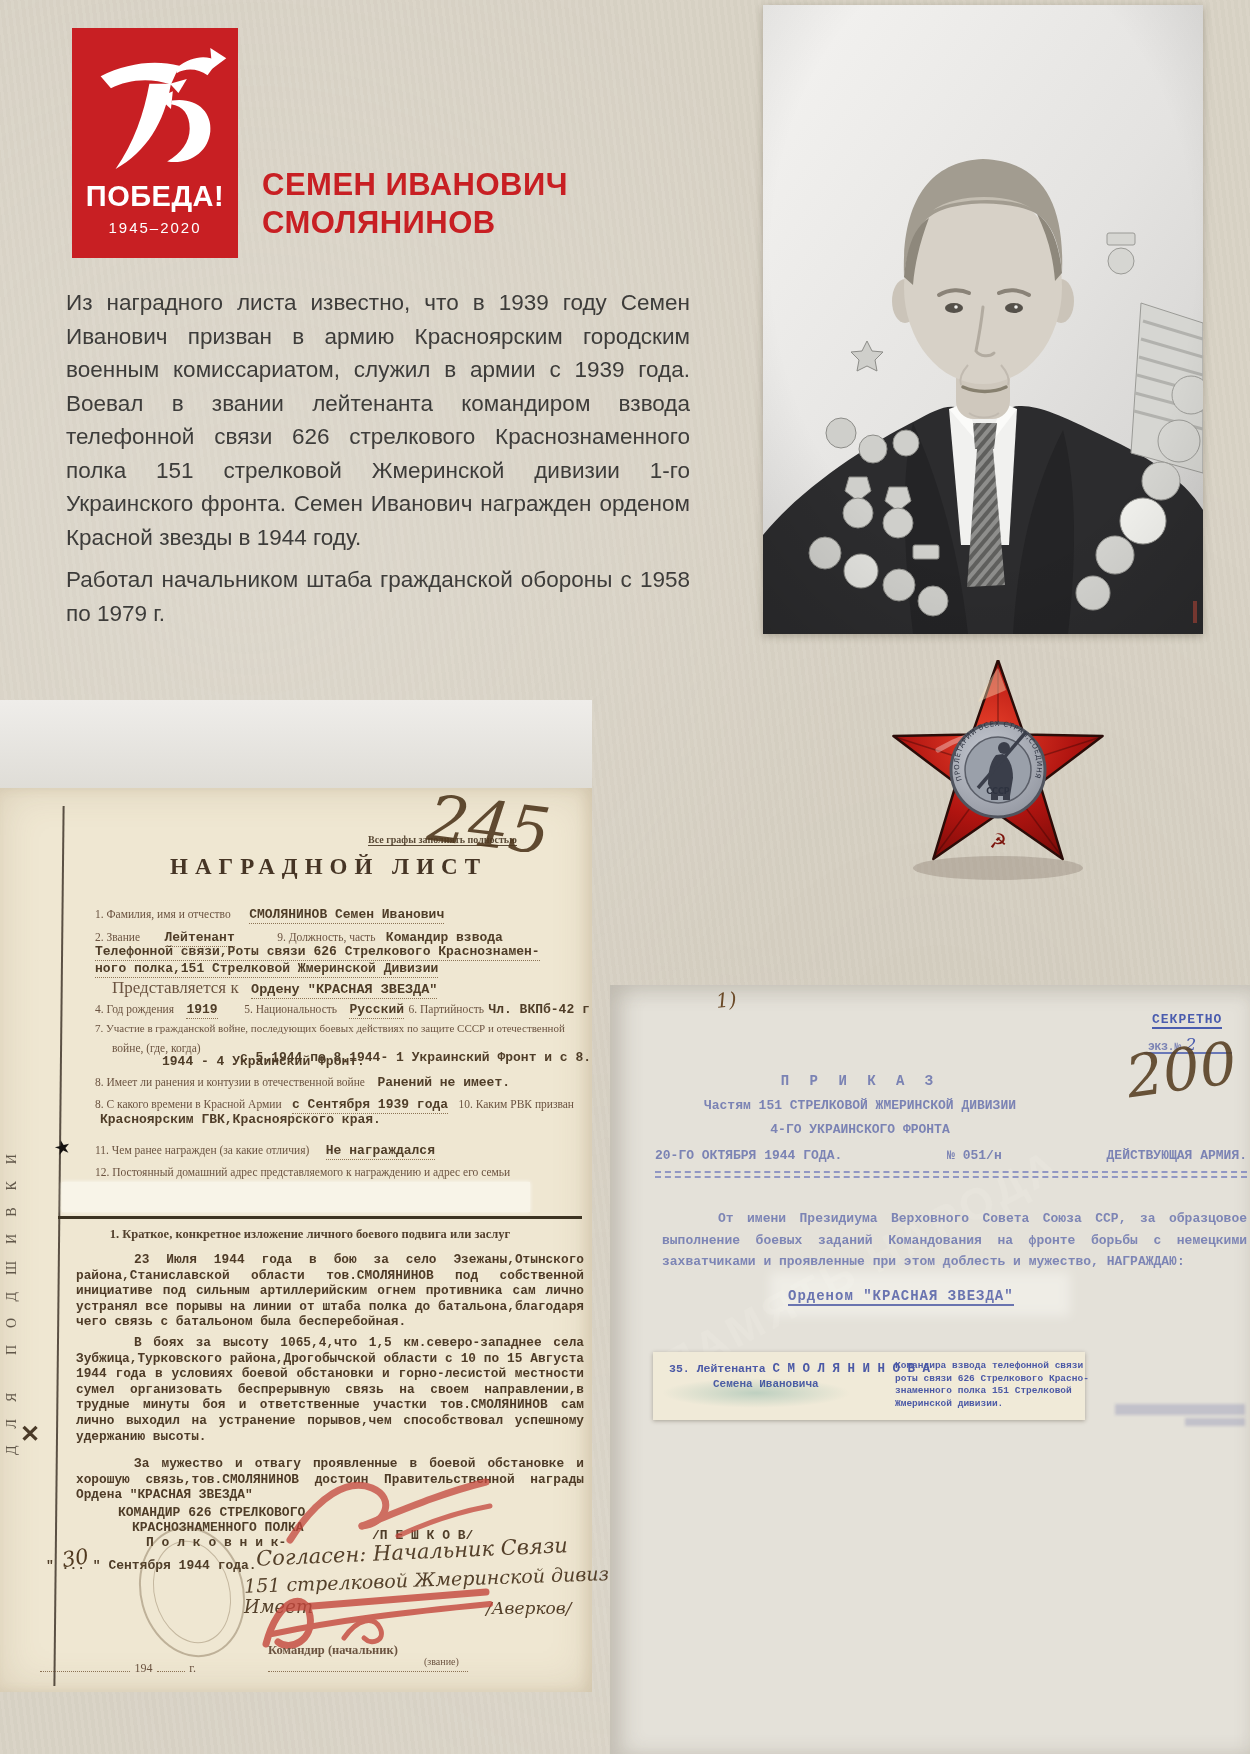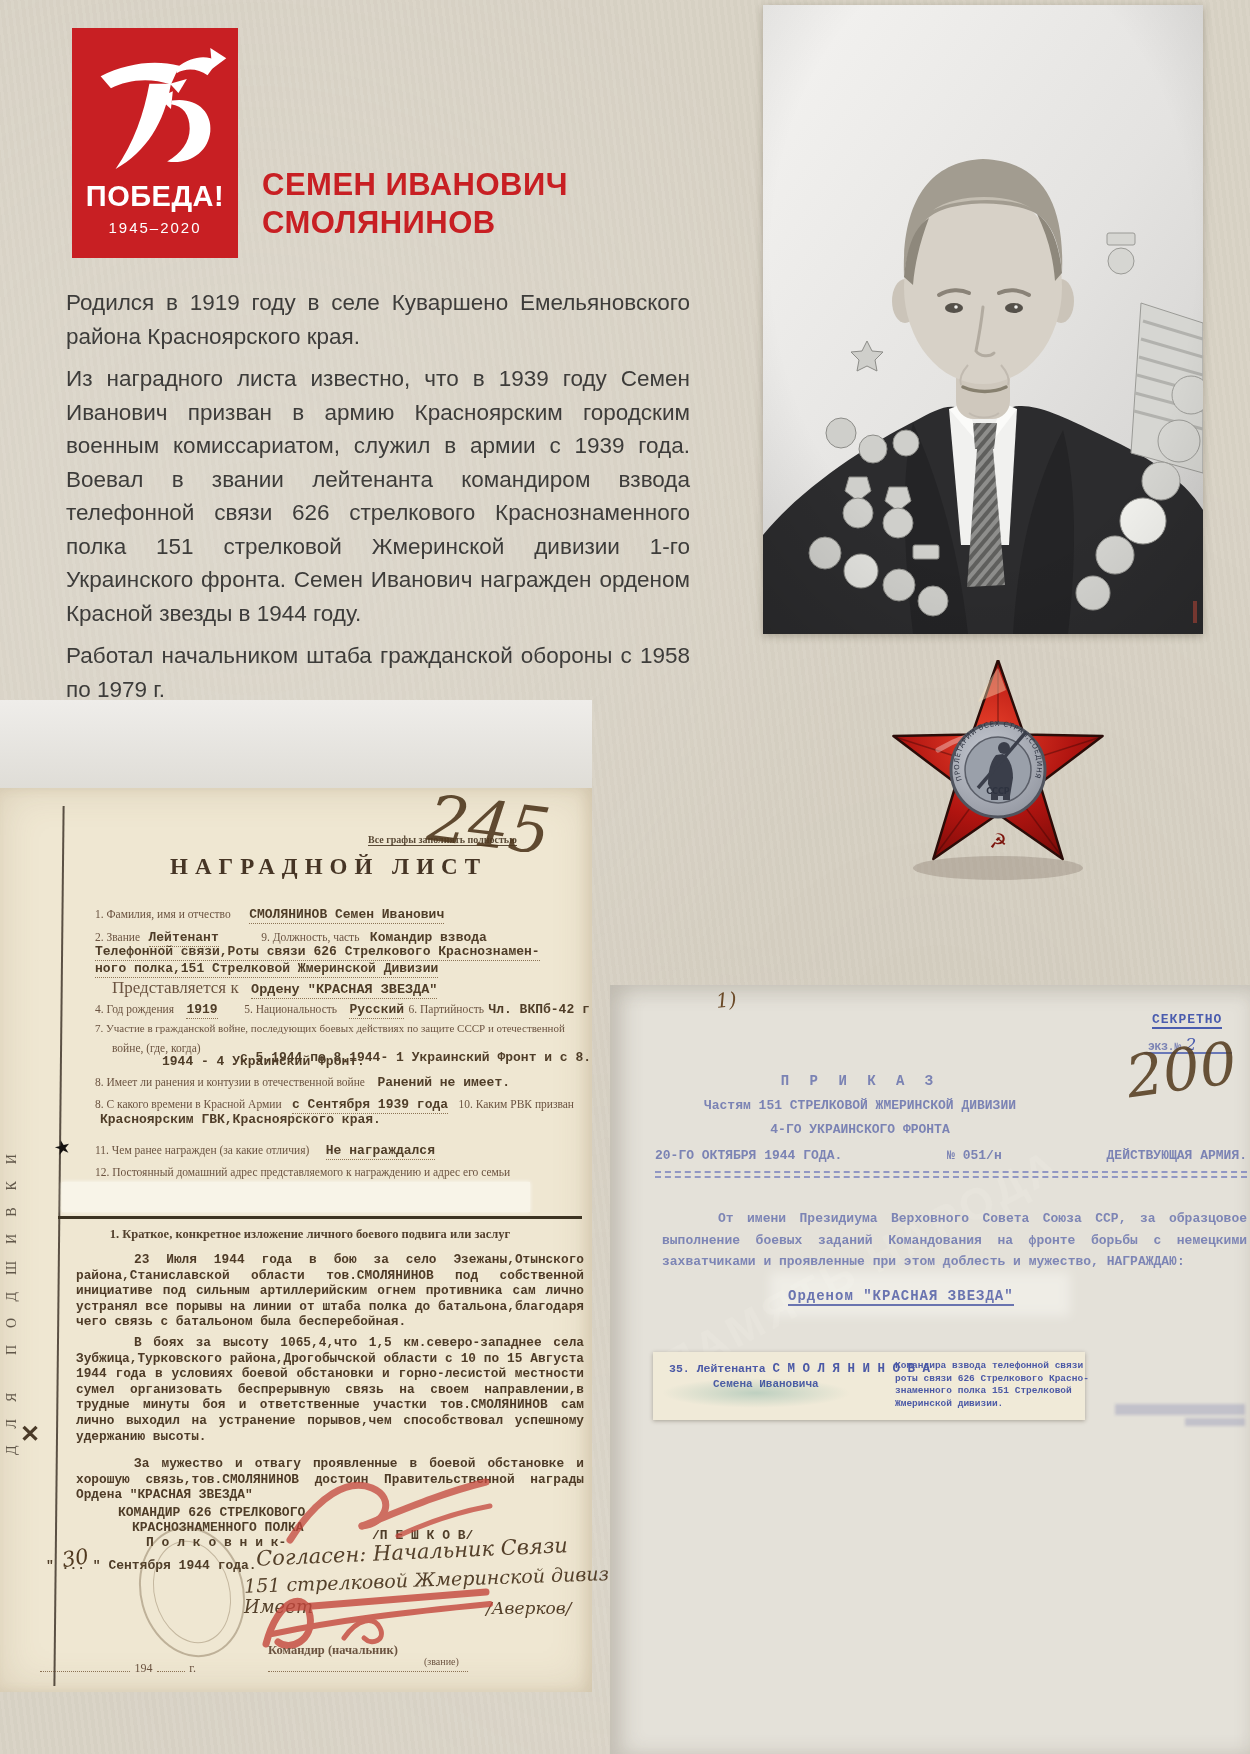--- a/index.html
+++ b/index.html
@@ -94,21 +94,20 @@
     <div class="logo-slogan" style="margin-top:152px;">ПОБЕДА!</div>
     <div class="logo-years">1945–2020</div>
   </div>
 
   <div class="abs page-title" style="left:262px;top:166px;">
     <div>СЕМЕН ИВАНОВИЧ</div>
     <div>СМОЛЯНИНОВ</div>
   </div>
 
   <div class="abs bio" style="left:66px;top:286px;">
-    <p>Родился в 1919 году в селе Куваршено Емельяновского района Красноярского края.</p>
     <p>Из наградного листа известно, что в 1939 году Семен Иванович призван в армию Красноярским городским военным комиссариатом, служил в армии с 1939 года. Воевал в звании лейтенанта командиром взвода телефонной связи 626 стрелкового Краснознаменного полка 151 стрелковой Жмеринской дивизии 1-го Украинского фронта. Семен Иванович награжден орденом Красной звезды в 1944 году.</p>
     <p>Работал начальником штаба  гражданской обороны с 1958 по 1979 г.</p>
   </div>
 
   <svg class="abs" style="left:763px;top:5px;box-shadow:0 2px 8px rgba(60,50,30,.3);" width="440" height="629" viewBox="0 0 440 629">
     <defs>
       <linearGradient id="pbg" x1="0" y1="0" x2="1" y2="1">
         <stop offset="0" stop-color="#f4f3f1"></stop>
           <stop offset=".55" stop-color="#e4e3e1"></stop>
         <stop offset="1" stop-color="#cfcecc"></stop>
@@ -247,21 +246,21 @@
     <div class="abs sheet-note" style="left:368px;top:134px;">Все графы заполнять полностью</div>
     <div class="abs hw" style="left:428px;top:88px;font-size:64px;color:#50391f;transform:rotate(7deg);opacity:.9;">245</div>
     <div class="abs sheet-title" style="left:170px;top:154px;">НАГРАДНОЙ ЛИСТ</div>
 
     <div class="abs" style="left:95px;top:204px;">
       <span class="f">1.  Фамилия, имя и отчество</span>
       <span class="t dots" style="margin-left:14px;">СМОЛЯНИНОВ Семен Иванович</span>
     </div>
     <div class="abs" style="left:95px;top:227px;">
       <span class="f">2.  Звание</span>
-      <span class="t dots" style="margin-left:4px;">Лейтенант</span>
+      <span class="t dots" style="margin-left:20px;">Лейтенант</span>
       <span class="f" style="margin-left:38px;">9. Должность, часть</span>
       <span class="t" style="margin-left:6px;">Командир взвода</span>
     </div>
     <div class="abs t dots" style="left:95px;top:244px;">Телефонной связи,Роты связи 626 Стрелкового Краснознамен-</div>
     <div class="abs t dots" style="left:95px;top:261px;">ного полка,151 Стрелковой Жмеринской Дивизии</div>
     <div class="abs" style="left:112px;top:278px;">
       <span class="f" style="font-size:17px;">Представляется к</span>
       <span class="t dots" style="margin-left:8px;font-size:13.5px;">Ордену  "КРАСНАЯ ЗВЕЗДА"</span>
     </div>
     <div class="abs" style="left:95px;top:299px;">

